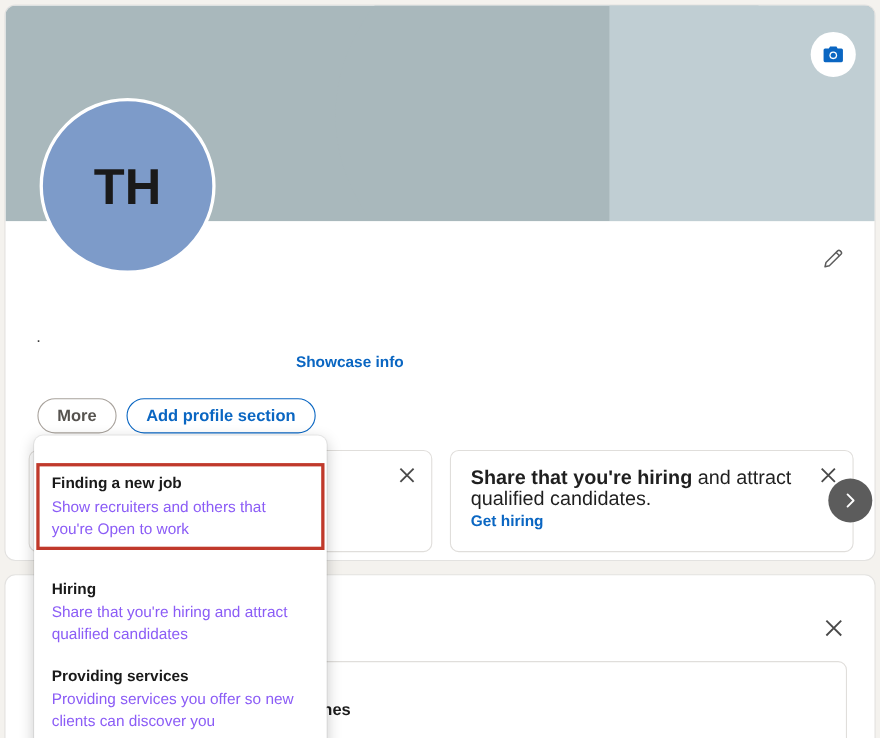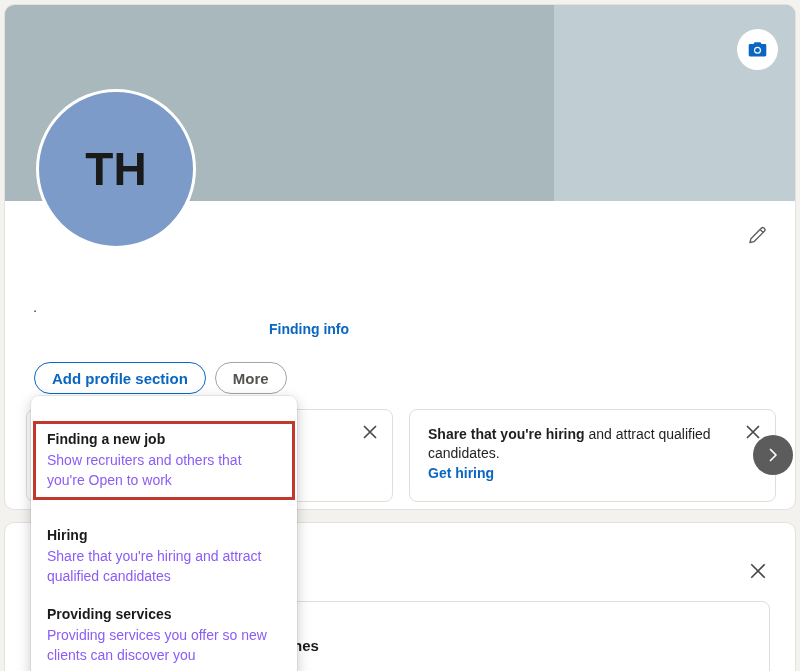--- a/index.html
+++ b/index.html
@@ -136,21 +136,21 @@
   .promo-card {
     position: relative;
     width: 367px; height: 93px;
     background: #ffffff;
     border: 1px solid #e0dedb;
     border-radius: 8px;
     padding: 15px 40px 12px 18px;
     flex-shrink: 0;
   }
   .promo-text {
-    font-size: 14px; color: #1f1f1f; line-height: 19px;
+    font-size: 18px; color: #1f1f1f; line-height: 19px;
   }
   .promo-text b { font-weight: 700; }
   .promo-link {
     font-size: 14px; font-weight: 700; color: #0a66c2;
     margin-top: 2px; display: inline-block;
     cursor: pointer;
   }
   .promo-close {
     position: absolute; right: 11px; top: 11px;
     width: 22px; height: 22px;
@@ -253,25 +253,25 @@
       </svg>
     </div>
 
     <div class="avatar">
       <span class="avatar-initials">TH</span>
     </div>
 
     <div class="identity">
       <div class="profile-name">.</div>
     </div>
-    <div class="contact-info">Finding info</div>
+    <div class="contact-info">Showcase info</div>
 
     <div class="actions">
+      <div class="btn btn-outline-gray">More</div>
       <div class="btn btn-outline-blue">Add profile section</div>
-      <div class="btn btn-outline-gray">More</div>
     </div>
 
     <div class="carousel">
       <div class="promo-card">
         <div class="promo-text">
           <b></b><span>you</span>
         </div>
         <div class="promo-close">
           <svg width="16" height="16" viewBox="0 0 16 16" aria-hidden="true">
             <path d="M2 2 L14 14 M14 2 L2 14" stroke="#4a4a4a" stroke-width="1.7" fill="none"></path>

